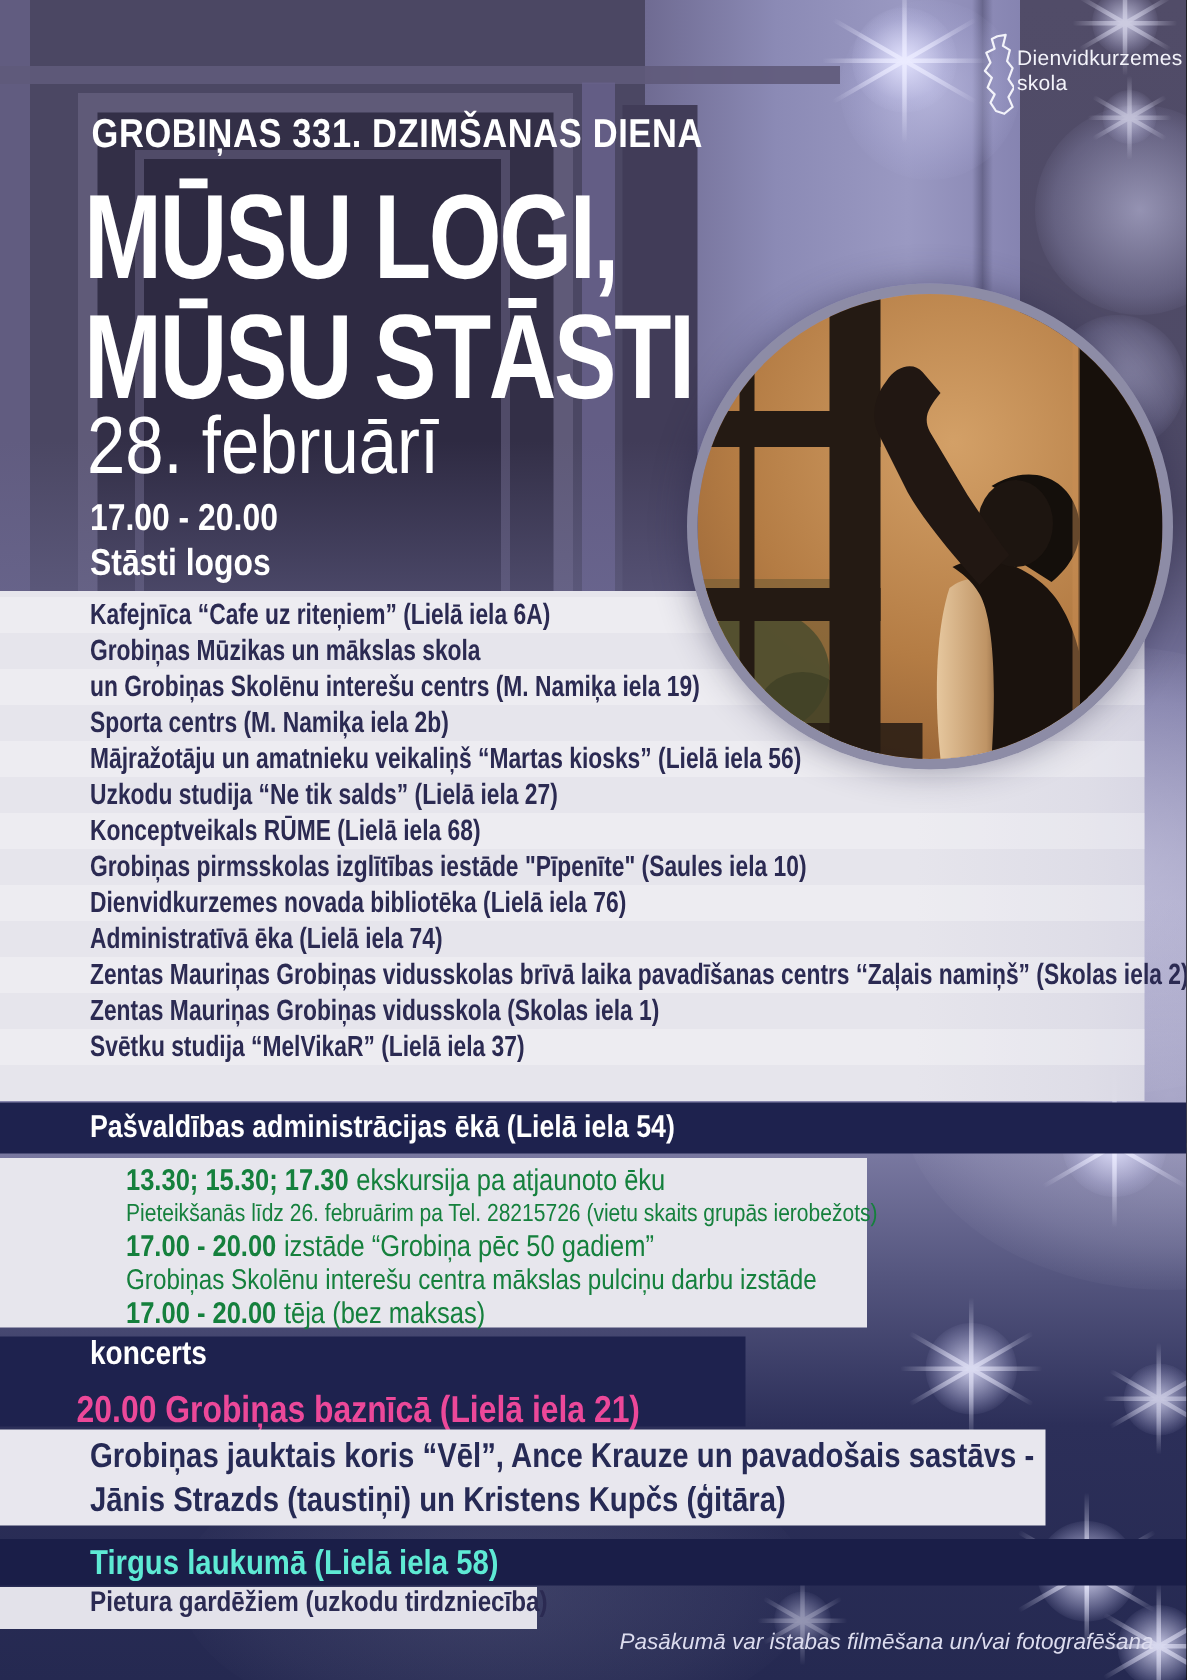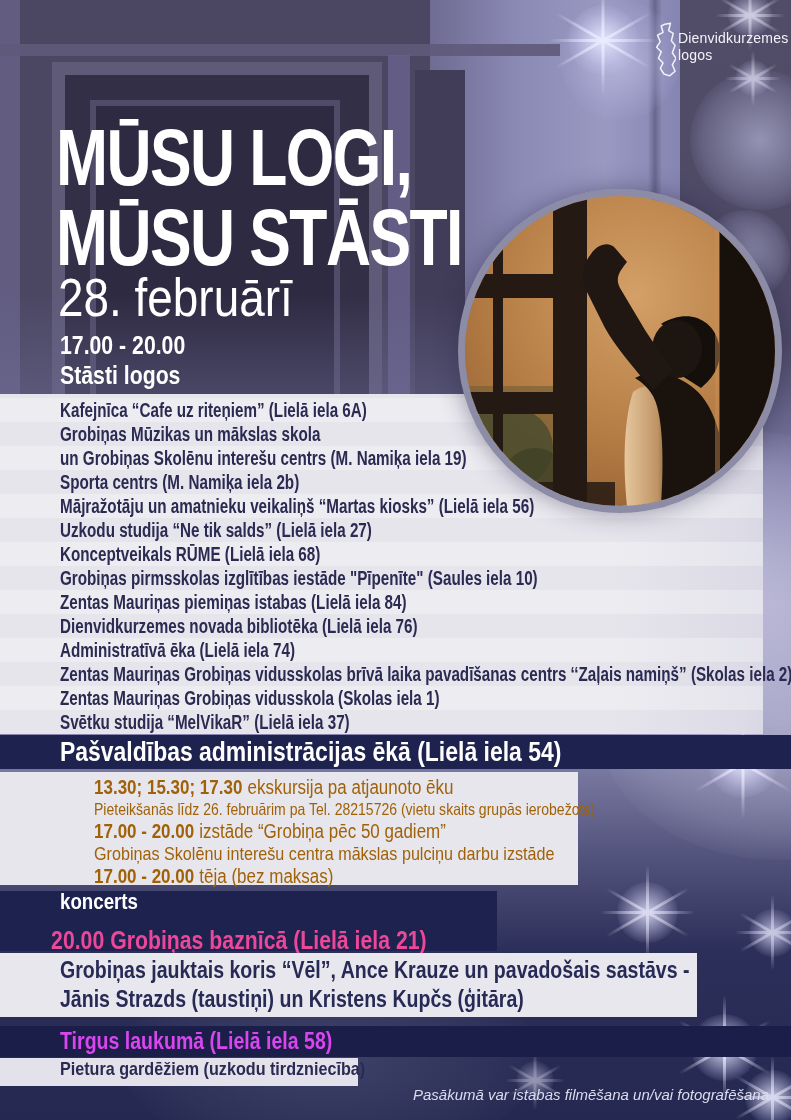--- a/index.html
+++ b/index.html
@@ -59,36 +59,36 @@
   
   .venues{left:0;top:394px;width:763px;height:340px;z-index:2;
      background:linear-gradient(90deg,#e6e5ec 0%,#e6e5ec 80%,#dedde7 95%,rgba(222,221,231,0.9) 100%);
      padding-top:4px;box-sizing:border-box;}
   .venue-row{height:24px;line-height:24px;padding-left:60px;font-size:19.5px;font-weight:bold;color:#2b2a52;}
   .venue-row:nth-child(odd){background:rgba(255,255,255,0.28);}
 
   
   .bar{background:#1e224e;z-index:2;display:flex;flex-direction:column;justify-content:center;}
   .admin-bar{left:0;top:735px;width:791px;height:34px;}
-  .admin-bar .t{padding-left:60px;color:#fff;font-size:27px;font-weight:bold;}
+  .admin-bar .t{padding-left:60px;color:#fff;font-size:21px;font-weight:bold;}
   .schedule{left:0;top:772px;width:578px;height:113px;background:#e7e6ed;z-index:2;padding-top:3px;box-sizing:border-box;}
-  .sch-row{padding-left:84px;color:#a16207;margin-left:10px;}
+  .sch-row{padding-left:84px;color:#15803d;}
   .sch-row b{margin-right:6px;}
   .sch-1{font-size:20px;height:24px;line-height:24px;}
   .sch-2{font-size:16.5px;height:21px;line-height:21px;}
   .sch-3{font-size:20px;height:23px;line-height:23px;}
   .sch-4{font-size:19px;height:22px;line-height:22px;}
   .sch-5{font-size:20px;height:23px;line-height:23px;}
   .concert-bar{left:0;top:891px;width:497px;height:60px;gap:11px;}
   .concert-bar .a{padding-left:60px;color:#fff;font-size:22px;font-weight:bold;height:26px;line-height:26px;}
   .concert-bar .b{padding-left:28px;color:#ec4899;font-size:25px;font-weight:bold;height:28px;line-height:28px;text-align:right;}
   .choir{left:0;top:953px;width:697px;height:64px;background:#e8e7ee;z-index:2;display:flex;flex-direction:column;justify-content:center;}
   .choir div{padding-left:60px;color:#262a55;font-size:23px;font-weight:bold;height:29px;line-height:29px;}
   .tirgus-bar{left:0;top:1026px;width:791px;height:31px;background:#1a1e48;}
-  .tirgus-bar .t{padding-left:60px;color:#d946ef;font-size:23px;font-weight:bold;}
+  .tirgus-bar .t{padding-left:60px;color:#5eead4;font-size:23px;font-weight:bold;}
   .pietura{left:0;top:1058px;width:358px;height:28px;background:#e3e2ea;z-index:2;display:flex;align-items:flex-start;}
   .pietura .t{padding-left:60px;color:#2b2a52;font-size:19px;font-weight:bold;}
   .disclaimer{right:22px;top:1086px;color:#dcdcee;font-size:15px;font-style:italic;z-index:2;}
 
   
   .photo{left:458px;top:189px;width:310px;height:310px;border-radius:50%;
      border:7px solid #8d8ca6;box-sizing:content-box;overflow:hidden;z-index:3;
      box-shadow:0 0 24px rgba(40,38,70,0.45);}
   .photo svg{display:block;}
 </style>
@@ -170,23 +170,26 @@
       <i class="r90"></i>
       <i class="r30"></i>
       <i class="r150"></i>
     </div>
 
   <div class="abs logo">
     <svg width="24" height="56" viewBox="0 0 26 60">
       <path d="M14,2 L20,1 L18,9 L23,12 L21,20 L25,25 L22,33 L26,39 L22,46 L25,53 L19,58 L13,56 L9,50 L12,44 L7,39 L10,32 L5,27 L9,21 L6,14 L12,11 L10,4 Z" fill="none" stroke="#f3f3fa" stroke-width="1.6" stroke-linejoin="round"></path>
     </svg>
     <span class="l1">Dienvidkurzemes</span>
-    <span class="l2">logos</span>
-  </div>
-
+    <span class="l2">skola</span>
+  </div>
+
+  <div class="abs kicker">
+      <span class="cond85">GROBIŅAS 331. DZIMŠANAS DIENA</span>
+    </div>
   <div class="abs title1">
       <span class="cond">MŪSU LOGI,</span>
     </div>
   <div class="abs title2">
       <span class="cond">MŪSU STĀSTI</span>
     </div>
   <div class="abs date">
       <span class="cond85">28. februārī</span>
     </div>
   <div class="abs time">
@@ -213,23 +216,20 @@
         <span class="cond">Mājražotāju un amatnieku veikaliņš “Martas kiosks” (Lielā iela 56)</span>
       </div>
     <div class="venue-row">
         <span class="cond">Uzkodu studija “Ne tik salds” (Lielā iela 27)</span>
       </div>
     <div class="venue-row">
         <span class="cond">Konceptveikals RŪME (Lielā iela 68)</span>
       </div>
     <div class="venue-row">
         <span class="cond">Grobiņas pirmsskolas izglītības iestāde "Pīpenīte" (Saules iela 10)</span>
-      </div>
-    <div class="venue-row">
-        <span class="cond">Zentas Mauriņas piemiņas istabas (Lielā iela 84)</span>
       </div>
     <div class="venue-row">
         <span class="cond">Dienvidkurzemes novada bibliotēka (Lielā iela 76)</span>
       </div>
     <div class="venue-row">
         <span class="cond">Administratīvā ēka (Lielā iela 74)</span>
       </div>
     <div class="venue-row">
         <span class="cond">Zentas Mauriņas Grobiņas vidusskolas brīvā laika pavadīšanas centrs ‘‘Zaļais namiņš” (Skolas iela 2)</span>
       </div>

